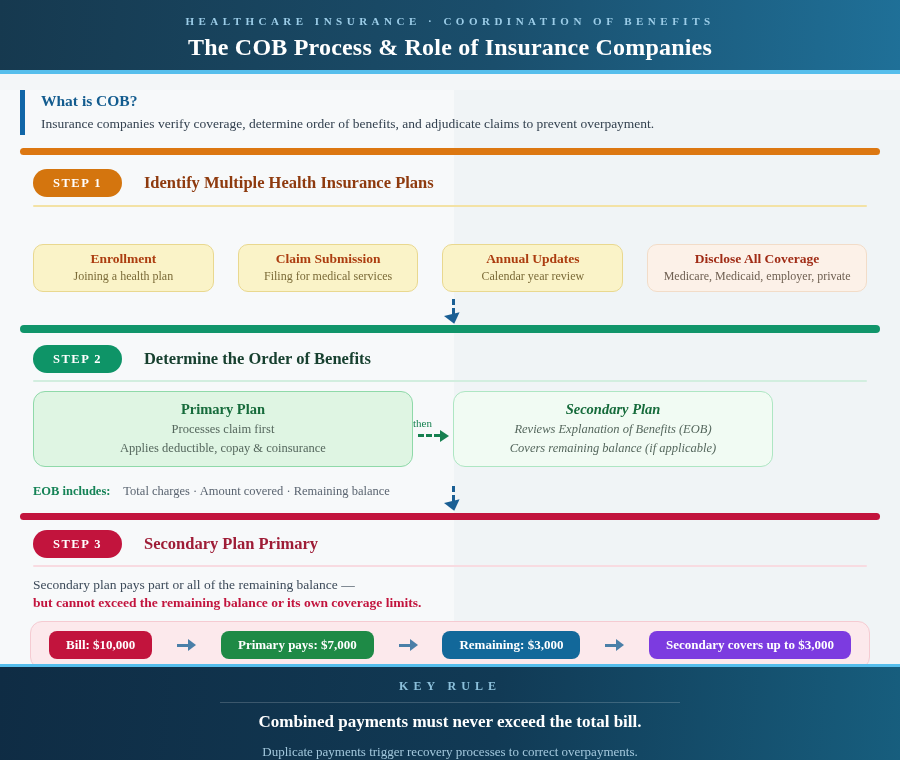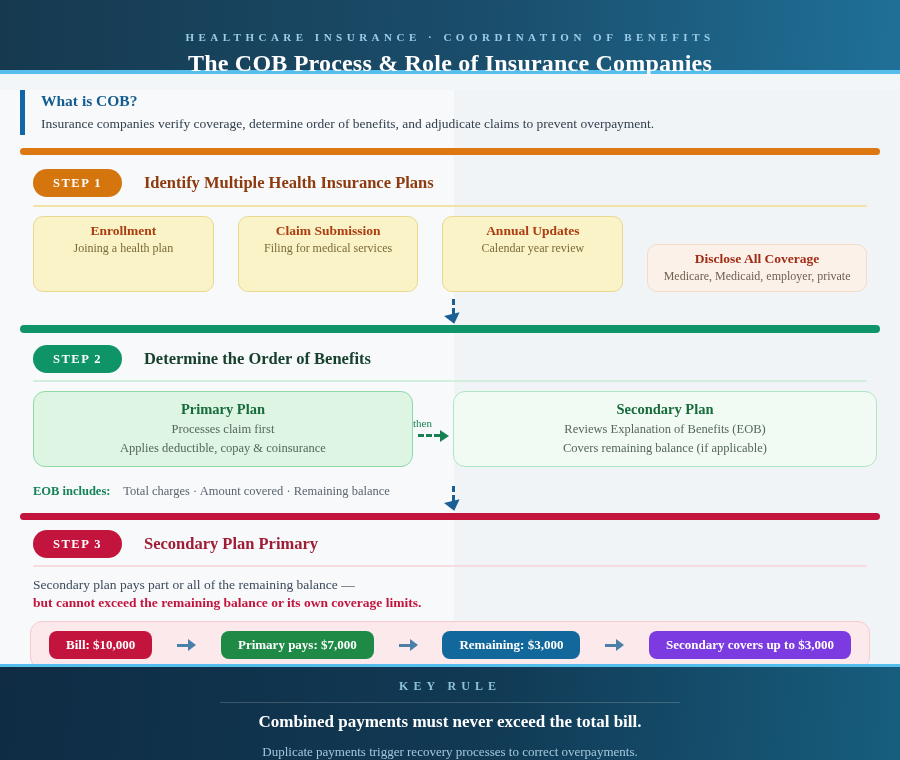--- a/index.html
+++ b/index.html
@@ -6,21 +6,21 @@
   body{
     width:900px;height:760px;overflow:hidden;position:relative;
     font-family:"Liberation Serif","DejaVu Serif",serif;
     background:#F3F6F8;
   }
   
   .header{
     height:70px;box-sizing:content-box;
     background:linear-gradient(93deg,#16394F 0%,#1A4E6C 55%,#1F7098 100%);
     border-bottom:4px solid #56BEEC;
-    text-align:center;padding-top:31px;box-sizing:border-box;height:74px;
+    text-align:center;padding-top:15px;box-sizing:border-box;height:74px;
   }
   .eyebrow{font-size:11px;letter-spacing:4.5px;color:#9CCDE8;font-weight:bold;}
   .page-title{font-size:24px;color:#FFFFFF;font-weight:bold;margin-top:7px;letter-spacing:.2px;}
   
   .content{
     height:574px;
     background:linear-gradient(90deg,#F7F9FA 0 50.5%,#F0F4F6 50.5% 100%);
   }
   .intro{margin:16px 20px 0;border-left:5px solid #1166A7;padding:2px 0 3px 16px;}
   .intro-title{font-size:15.5px;font-weight:bold;color:#135C8F;}
@@ -37,40 +37,40 @@
   .badge.b-crimson{background:#C2143D;}
   .stephead{font-size:16.5px;font-weight:bold;}
   .stephead.h-orange{color:#8E3A0E;}
   .stephead.h-green{color:#17402F;}
   .stephead.h-crimson{color:#9E1C36;}
   .hairline{height:2px;margin:8px 33px 0;border-radius:1px;}
   .hairline.l-orange{background:#F3E2A5;}
   .hairline.l-green{background:#D2EEDF;margin-top:7px;}
   .hairline.l-crimson{background:#F8DBE1;margin-top:7px;}
   
-  .cards{display:flex;gap:24px;margin:9px 33px 0;}
+  .cards{display:flex;gap:24px;margin:9px 33px 0;align-items:flex-end;}
   .card{flex:1;border-radius:10px;padding:6px 8px 8px;text-align:center;}
   .card.yellow{background:#FAF3C8;border:1px solid #E9D88F;}
   .card.cream{background:#FCF1E8;border:1px solid #F2DCC8;flex:1.24;margin-top:28px;}
   .card-title{font-size:13.5px;font-weight:bold;color:#AC3D10;line-height:16px;}
   .card.cream .card-title{color:#A02C16;}
   .card-desc{font-size:12px;color:#7B6B38;margin-top:2px;line-height:14px;}
   .card.cream .card-desc{color:#6F6052;}
   
   .vconnector{width:18px;margin-left:444px;margin-top:7px;height:26px;}
   .vconnector .vdash{height:15px;width:0;border-left:3px dashed #1A5F94;margin-left:8px;}
   .vconnector .vhead{width:0;height:0;margin-left:1px;
     border-left:8px solid transparent;border-right:8px solid transparent;
     border-top:10px solid #1A5F94;transform:rotate(-14deg);}
   .vconnector.second{margin-top:-13px;}
   
   .plans{display:flex;align-items:center;margin:9px 0 0 33px;}
   .plan{border-radius:12px;padding:8px 16px 10px;text-align:center;box-sizing:border-box;}
   .plan.primary{width:380px;background:#DFF5E3;border:1.5px solid #8FD9A9;}
-  .plan.secondary{width:424px;background:#F1FBF3;border:1.5px solid #AEE6C3;}
+  .plan.secondary{width:320px;background:#F1FBF3;border:1.5px solid #AEE6C3;font-style:italic;}
   .plan-title{font-size:14.5px;font-weight:bold;color:#166B3B;line-height:18px;}
   .plan-line{font-size:12.5px;color:#55675D;margin-top:4px;line-height:15px;}
   .then-wrap{width:40px;text-align:left;}
   .then-label{color:#168050;font-size:11px;line-height:12px;}
   .then-arrow{display:flex;align-items:center;justify-content:center;margin-top:1px;}
   .then-arrow .tdash{width:22px;height:0;border-top:3px dashed #168050;}
   .then-arrow .thead{width:0;height:0;border-top:6px solid transparent;
     border-bottom:6px solid transparent;border-left:9px solid #168050;}
   .eob{margin:16px 0 0 33px;font-size:12.5px;line-height:16px;}
   .eob-label{color:#158356;font-weight:bold;margin-right:10px;}

